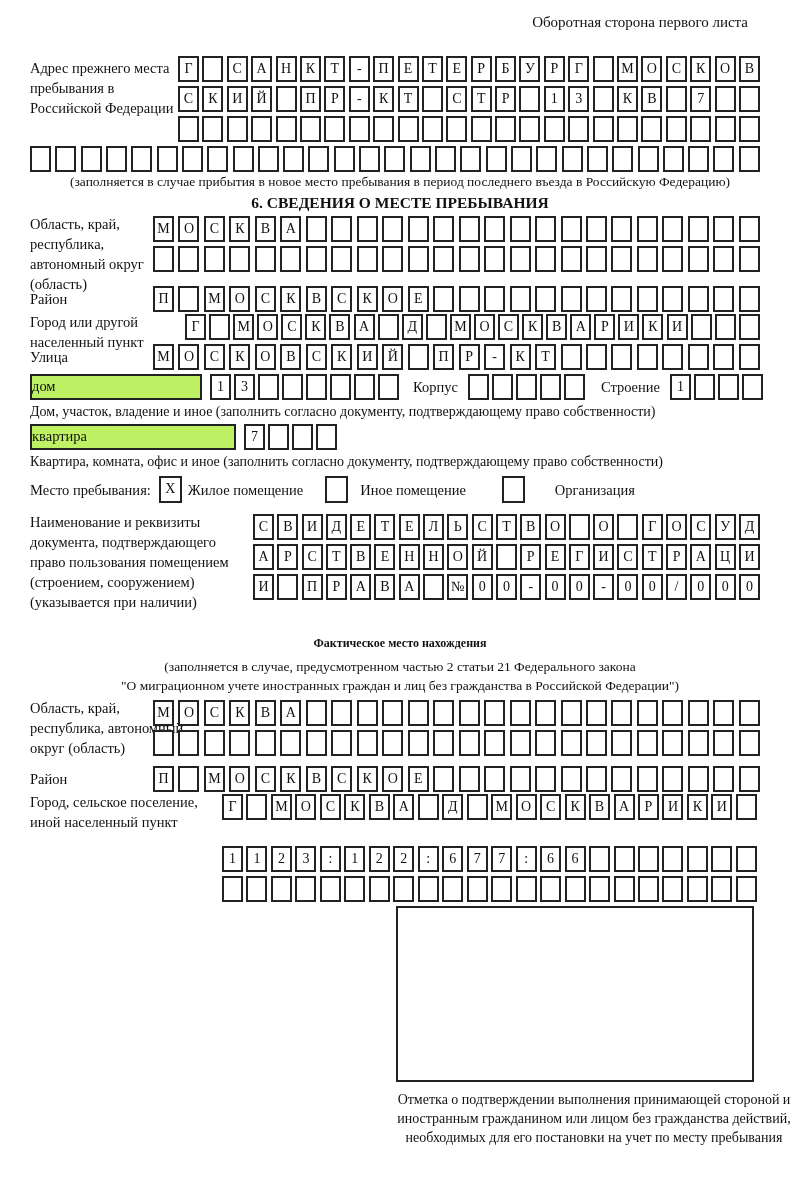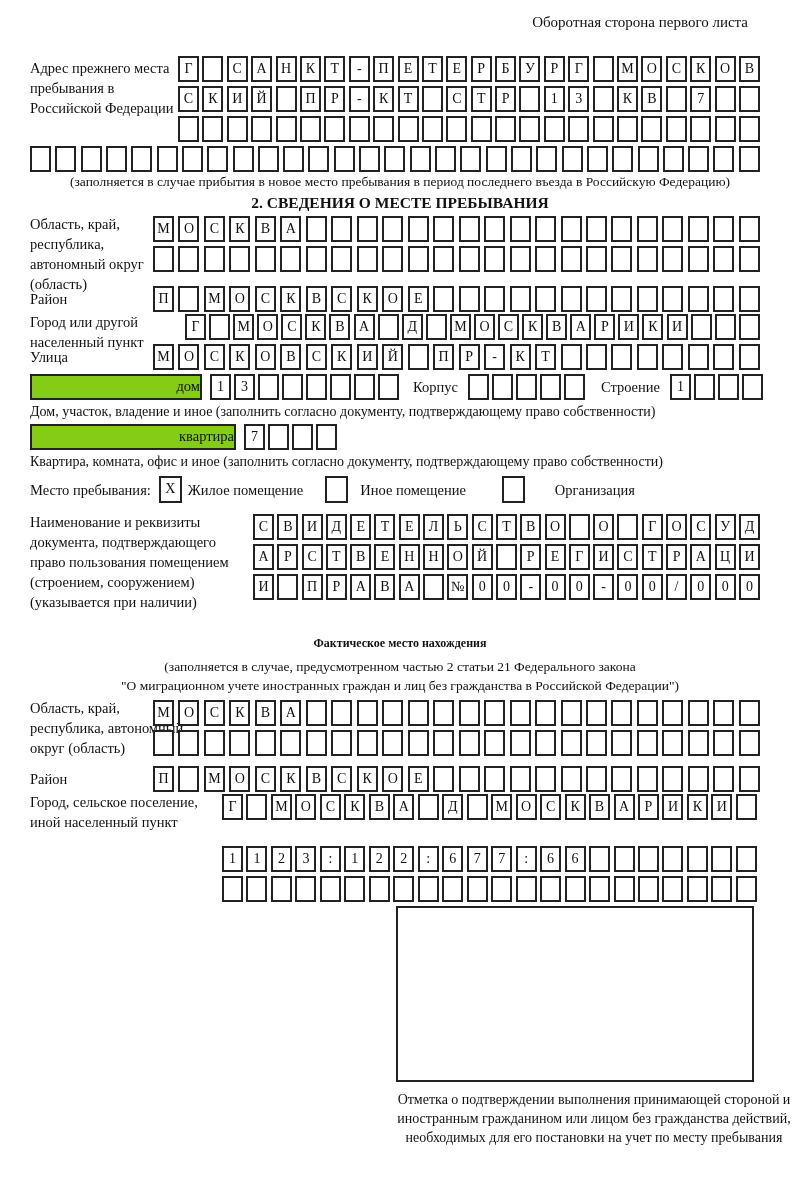--- a/index.html
+++ b/index.html
@@ -8,22 +8,22 @@
   .abs{position:absolute;}
   .label{font-size:14.5px;line-height:20px;}
   .note{font-size:13.5px;text-align:center;width:800px;left:0;}
   .title{font-size:15.5px;font-weight:bold;text-align:center;width:800px;left:0;}
   .caption{font-size:14px;}
   .cellrow{display:flex;justify-content:space-between;}
   .cellrow.compact{justify-content:flex-start;gap:3px;}
   .cell{box-sizing:border-box;flex:none;width:21px;height:26px;border:2px solid #222;
         text-align:center;font-size:14px;line-height:21px;background:#fff;}
   .rows .cellrow{margin-bottom:4px;}
-  .bigbox{box-sizing:border-box;border:2px solid #222;height:26px;text-align:right;
-          font-size:14.5px;line-height:21px;background:#84cc16;}
+  .bigbox{box-sizing:border-box;border:2px solid #222;height:26px;text-align:left;
+          font-size:14.5px;line-height:21px;background:#bef264;}
   .inline-label{font-size:14.5px;line-height:26px;white-space:nowrap;}
   .flexrow{display:flex;align-items:center;}
   .checkbox-row .cell{width:23px;height:27px;line-height:22px;}
   .stamp-box{box-sizing:border-box;border:2px solid #222;background:#fff;}
 </style>
 </head>
 <body>
 
 <div class="page">
 
@@ -136,21 +136,21 @@
       <span class="cell"></span>
       <span class="cell"></span>
       <span class="cell"></span>
       <span class="cell"></span>
       <span class="cell"></span>
       <span class="cell"></span>
       <span class="cell"></span>
     </div>
   <div class="abs note" style="top:174px;">(заполняется в случае прибытия в новое место пребывания в период последнего въезда в Российскую Федерацию)</div>
 
-  <div class="abs title" style="top:194px;">2. СВЕДЕНИЯ О МЕСТЕ ПРЕБЫВАНИЯ</div>
+  <div class="abs title" style="top:194px;">6. СВЕДЕНИЯ О МЕСТЕ ПРЕБЫВАНИЯ</div>
 
   <div class="abs label" style="left:30px;top:214px;width:118px;">Область, край, республика, автономный округ (область)</div>
   <div class="abs rows" style="left:153px;top:216px;width:607px;">
     <div class="cellrow">
         <span class="cell">М</span>
         <span class="cell">О</span>
         <span class="cell">С</span>
         <span class="cell">К</span>
         <span class="cell">В</span>
         <span class="cell">А</span>

